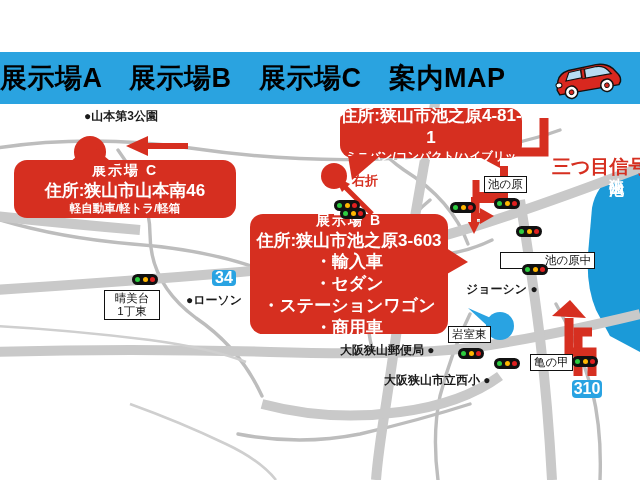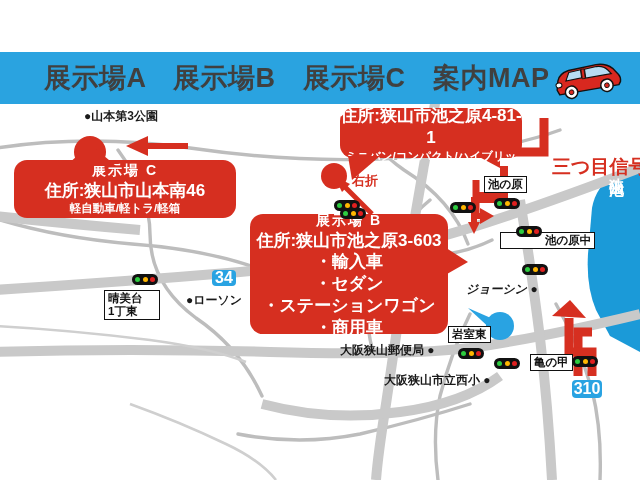--- a/index.html
+++ b/index.html
@@ -3,34 +3,34 @@
 <meta charset="utf-8">
 <style>
   html,body{margin:0;padding:0;background:#fff;}
   body{width:640px;height:480px;overflow:hidden;
        font-family:"Liberation Sans","DejaVu Sans",sans-serif;}
   #stage{position:relative;width:640px;height:480px;background:#ffffff;overflow:hidden;}
 
   
   .header{position:absolute;left:0;top:52px;width:640px;height:52px;background:#2aa3e0;
           display:flex;align-items:center;}
-  .header-title{color:#404040;font-size:27px;font-weight:bold;letter-spacing:.5px;
-                margin-left:44px;white-space:nowrap;text-shadow:0 0 1px #2aa3e0;}
+  .header-title{color:#000000;font-size:27px;font-weight:bold;letter-spacing:.5px;
+                white-space:nowrap;text-shadow:0 0 1px #2aa3e0;}
   .header-car{position:absolute;left:548px;top:8px;width:78px;height:40px;}
 
   
   .map{position:absolute;left:0;top:104px;width:640px;height:376px;background:#ffffff;overflow:hidden;}
   .map svg{position:absolute;left:0;top:0;}
 
   
   .lbl{position:absolute;font-size:11.5px;font-weight:bold;color:#1a1a1a;white-space:nowrap;line-height:1;}
   .lbl.big{font-size:12px;}
   .boxlbl{position:absolute;background:#ffffff;border:1.6px solid #111;
-          font-size:11.5px;font-weight:bold;color:#111;white-space:nowrap;
-          padding:1px 3px;line-height:1.15;}
+          font-size:11.5px;font-weight:normal;color:#111;white-space:nowrap;
+          padding:1px 3px;line-height:1.15;text-align:center;}
   .redlbl{position:absolute;color:#d62f20;font-weight:bold;white-space:nowrap;}
 
   
   .callout{position:absolute;background:#d62f20;border-radius:13px;color:#fff;
            text-align:center;font-weight:bold;line-height:1.28;
            display:flex;flex-direction:column;justify-content:center;}
   .callout .c-title{font-size:14px;letter-spacing:2px;}
   .callout .c-addr{font-size:17px;}
   .callout .c-sub{font-size:11.5px;}
   .callout .c-item{font-size:17px;}
@@ -181,27 +181,27 @@
       <div class="c-item">・セダン</div>
       <div class="c-item">・ステーションワゴン</div>
       <div class="c-item">・商用車</div>
     </div>
     <svg style="position:absolute;left:440px;top:140px;" width="30" height="36">
       <path d="M0 0 L28 18 L0 34 Z" fill="#d62f20"></path>
     </svg>
 
     <div class="lbl big" style="left:84px;top:6px;">●山本第3公園</div>
     <div class="lbl big" style="left:186px;top:190px;">●ローソン</div>
-    <div class="lbl big" style="left:466px;top:179px;font-style:italic;">ジョーシン ●</div>
+    <div class="lbl big" style="left:466px;top:179px;">ジョーシン ●</div>
     <div class="lbl big" style="left:340px;top:240px;">大阪狭山郵便局 ●</div>
     <div class="lbl big" style="left:384px;top:270px;">大阪狭山市立西小 ●</div>
 
     <div class="boxlbl" style="left:104px;top:186px;width:48px;">晴美台<br>1丁東</div>
     <div class="boxlbl" style="left:484px;top:72px;">池の原</div>
-    <div class="boxlbl" style="left:500px;top:128px;padding-left:44px;">池の原中</div>
+    <div class="boxlbl" style="left:500px;top:148px;padding-left:44px;">池の原中</div>
     <div class="boxlbl" style="left:448px;top:222px;">岩室東</div>
     <div class="boxlbl" style="left:530px;top:250px;">亀の甲</div>
 
     <div class="redlbl" style="left:552px;top:50px;font-size:19px;">三つ目信号</div>
     <div class="redlbl" style="left:352px;top:68px;font-size:13px;">右折</div>
 
 
     <div class="lake-text" style="left:608px;top:62px;">狭山池</div>
 
     <div class="shield" style="left:212px;top:166px;width:24px;height:16px;

